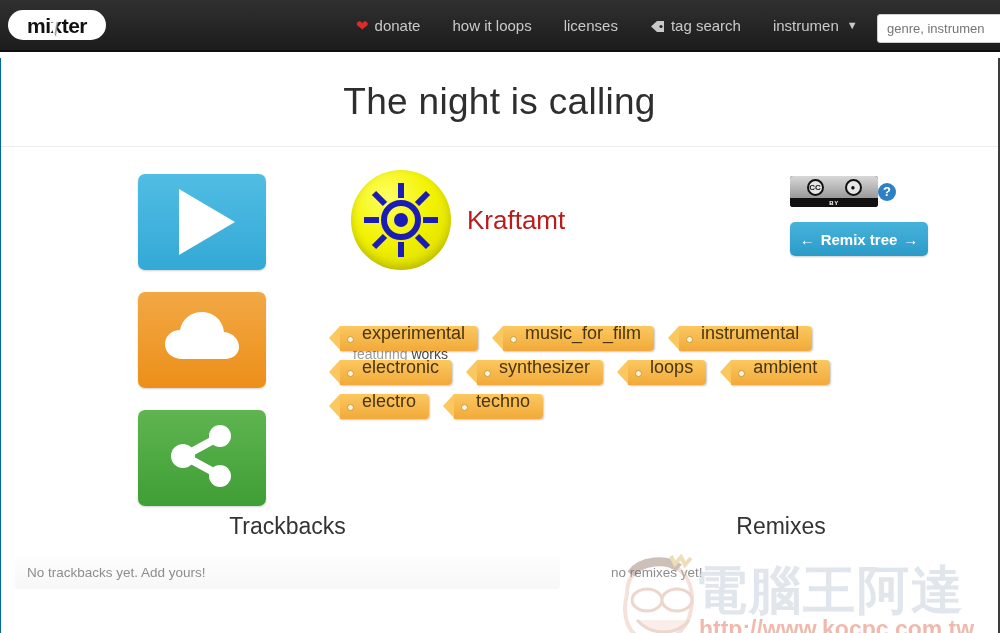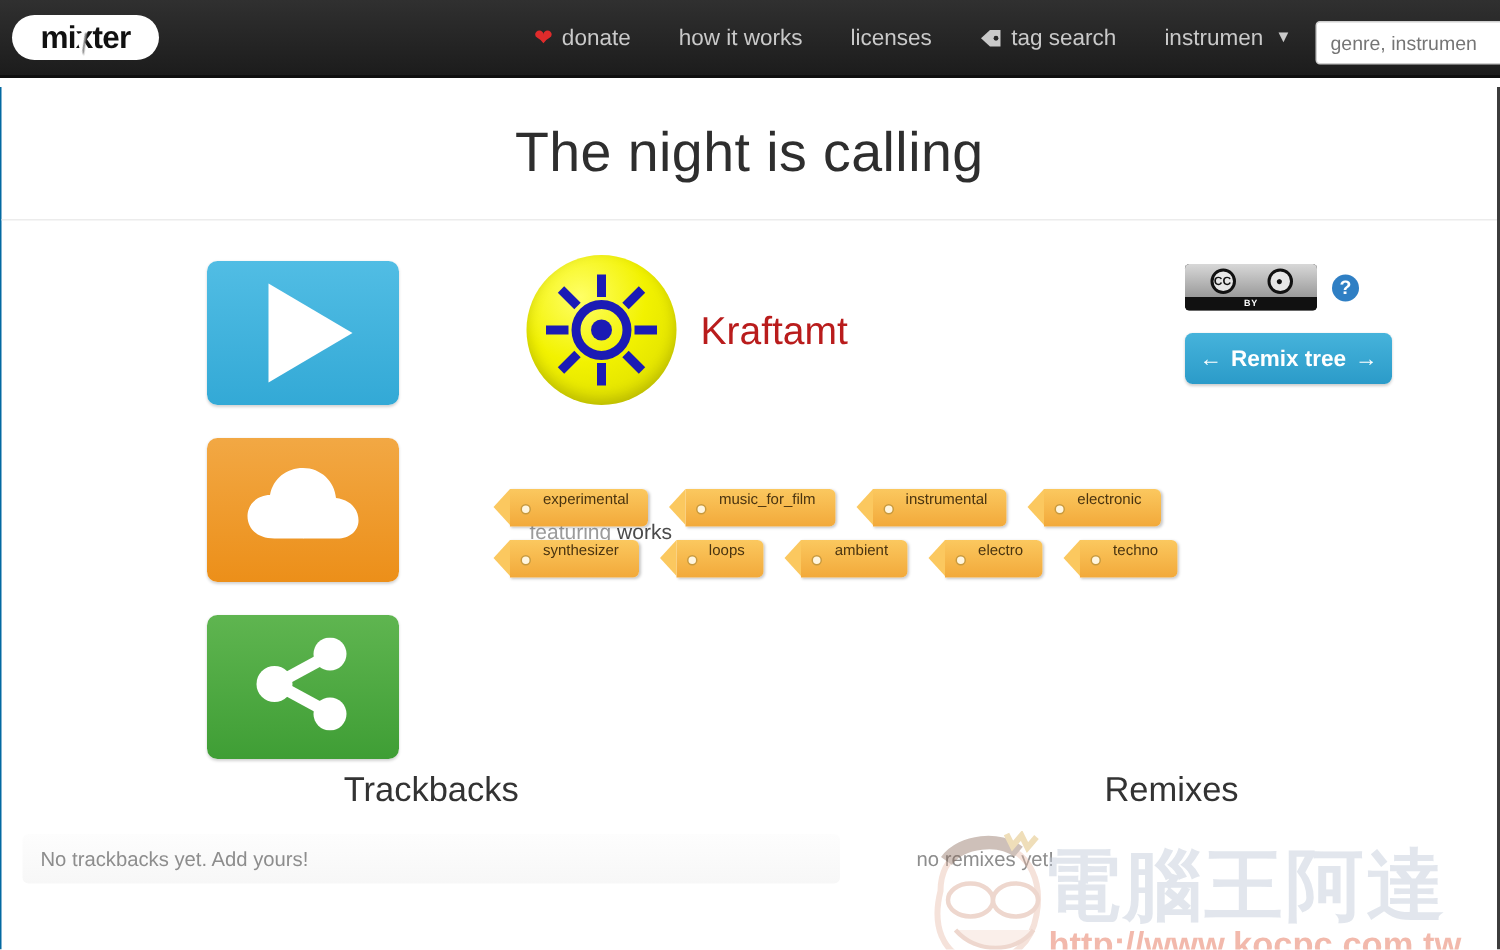--- a/index.html
+++ b/index.html
@@ -188,21 +188,21 @@
     gap: 9px 14px;
   }
   .tag {
     position: relative;
     height: 25px;
     padding: 0 13px 11px 22px;
     background: linear-gradient(180deg,#fbc85f 0%, #f2a93a 100%);
     border-radius: 0 4px 4px 0;
     display: flex;
     align-items: center;
-    font-size: 10px;
+    font-size: 18px;
     color: #4a3410;
     cursor: pointer;
     box-shadow: 1px 1px 2px rgba(0,0,0,.22);
     margin-left: 11px;
   }
   .tag::before {
     content: "";
     position: absolute;
     left: -11px; top: 0;
     width: 0; height: 0;
@@ -220,21 +220,20 @@
     border: 1px solid #c89a3e;
   }
 
   
   .license-row {
     position: absolute;
     left: 789px;
     top: 118px;
     display: flex;
     align-items: center;
-    gap: 10px;
   }
   .cc-badge {
     width: 88px; height: 31px;
     border-radius: 3px;
     overflow: hidden;
     background: #111;
     cursor: pointer;
   }
   .cc-top {
     height: 22px;
@@ -370,21 +369,21 @@
   </div>
 
   <div class="nav-links">
 
     <div class="nav-item">
       <span class="heart-icon">❤</span>
       <span>donate</span>
     </div>
 
     <div class="nav-item">
-      <span>how it works</span>
+      <span>how it loops</span>
     </div>
 
     <div class="nav-item">
       <span>licenses</span>
     </div>
 
     <div class="nav-item">
       <span class="tag-icon">
         <svg width="15" height="13" viewBox="0 0 15 13">
           <path d="M1 1 L8 1 L14 6.5 L8 12 L1 12 Z" fill="#c9c9c9" transform="rotate(180 7.5 6.5)"></path>

